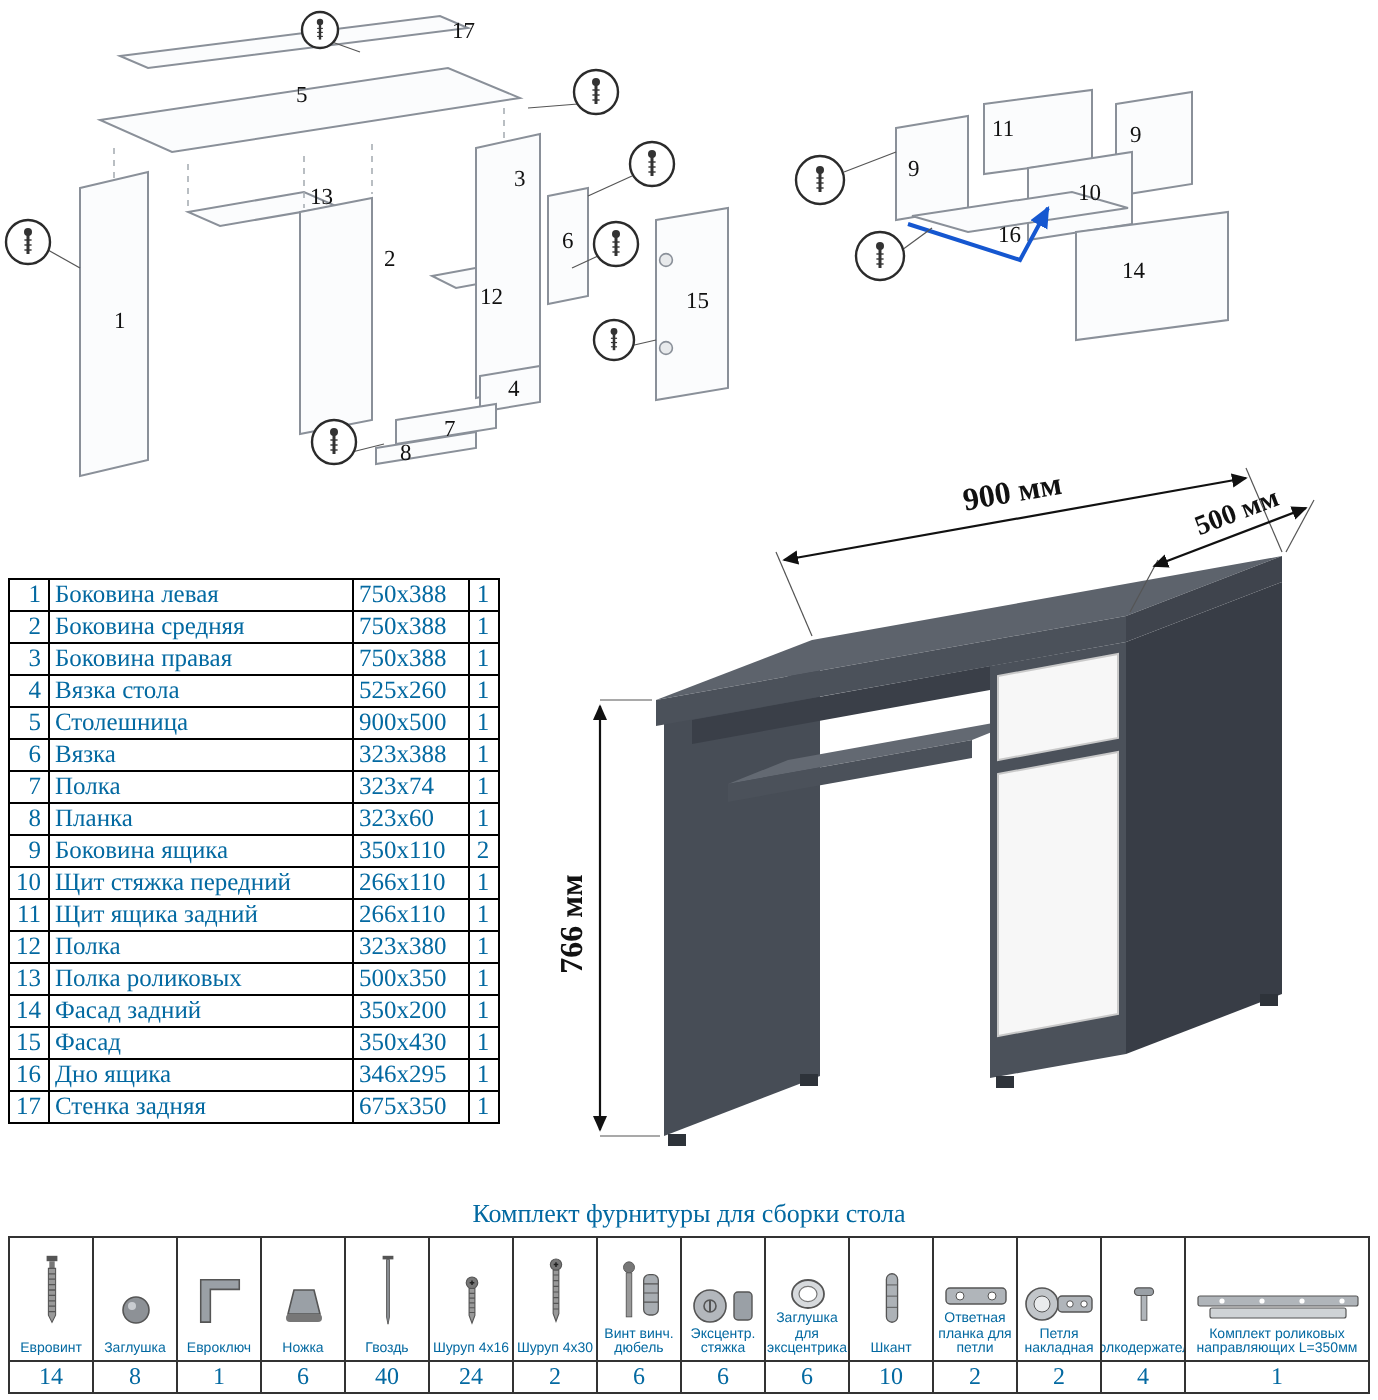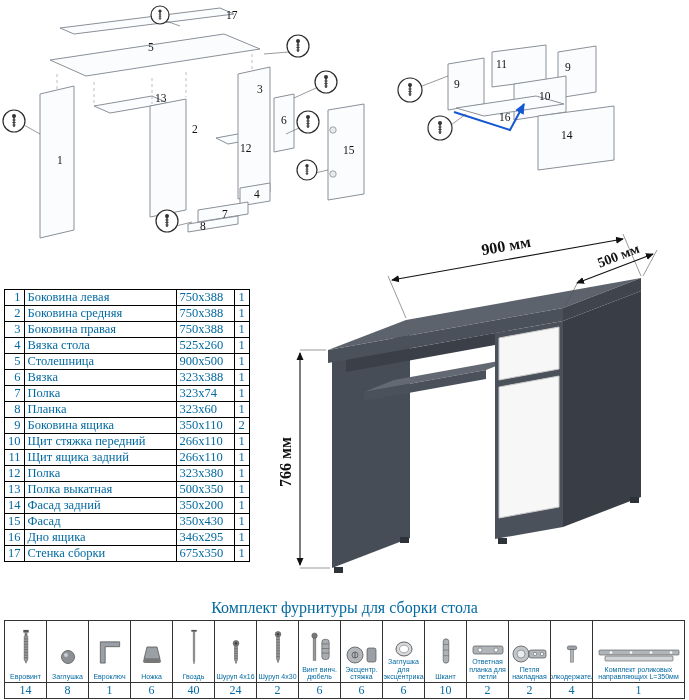--- a/index.html
+++ b/index.html
@@ -8,21 +8,21 @@
   .abs{position:absolute;}
   
   .parts-table{border-collapse:collapse;font-size:12.5px;}
   .parts-table td{border:1px solid #000;padding:0 3px;height:16px;line-height:15px;white-space:nowrap;}
   .parts-table td.c0{text-align:right;width:18px;}
   .parts-table td.c1{width:152px;margin-left:41px;}
   .parts-table td.c2{width:58px;}
   .parts-table td.c3{width:15px;text-align:center;padding:0 2px;}
   
   .hw-wrap{position:absolute;left:4px;top:599px;width:681px;}
-  .hw-title{text-align:center;font-size:16px;margin-bottom:3px;}
+  .hw-title{text-align:center;font-size:13px;margin-bottom:3px;}
   .hw-table{border-collapse:collapse;width:681px;table-layout:fixed;}
   .hw-table td{border:1px solid #333;text-align:center;vertical-align:bottom;padding:1px;overflow:hidden;}
   .hw-table td:last-child{width:92px;}
   .hw-table .hw-qty{height:16px;font-size:12px;vertical-align:middle;padding:0;}
   .hw-icon{height:36px;display:flex;align-items:flex-end;justify-content:center;}
   .hw-label{font-family:"Liberation Sans",sans-serif;font-size:7px;line-height:1.1;min-height:16px;display:flex;align-items:flex-end;justify-content:center;}
   
   text.callout{font-family:"Liberation Serif",serif;font-size:11.5px;fill:#111;}
   text.dimtext{font-family:"Liberation Serif",serif;font-size:16px;font-weight:bold;fill:#111;}
   text.dimtext.sm{font-size:14px;}
@@ -253,21 +253,21 @@
           <td class="c3">1</td>
         </tr>
         <tr>
           <td class="c0">12</td>
           <td class="c1">Полка</td>
           <td class="c2">323х380</td>
           <td class="c3">1</td>
         </tr>
         <tr>
           <td class="c0">13</td>
-          <td class="c1">Полка выкатная</td>
+          <td class="c1">Полка роликовых</td>
           <td class="c2">500х350</td>
           <td class="c3">1</td>
         </tr>
         <tr>
           <td class="c0">14</td>
           <td class="c1">Фасад задний</td>
           <td class="c2">350х200</td>
           <td class="c3">1</td>
         </tr>
         <tr>
@@ -277,21 +277,21 @@
           <td class="c3">1</td>
         </tr>
         <tr>
           <td class="c0">16</td>
           <td class="c1">Дно ящика</td>
           <td class="c2">346х295</td>
           <td class="c3">1</td>
         </tr>
         <tr>
           <td class="c0">17</td>
-          <td class="c1">Стенка сборки</td>
+          <td class="c1">Стенка задняя</td>
           <td class="c2">675х350</td>
           <td class="c3">1</td>
         </tr>
       </tbody>
   </table>
 
   <div class="hw-wrap">
     <div class="hw-title">Комплект фурнитуры для сборки стола</div>
     <table class="hw-table">
       <tbody>

